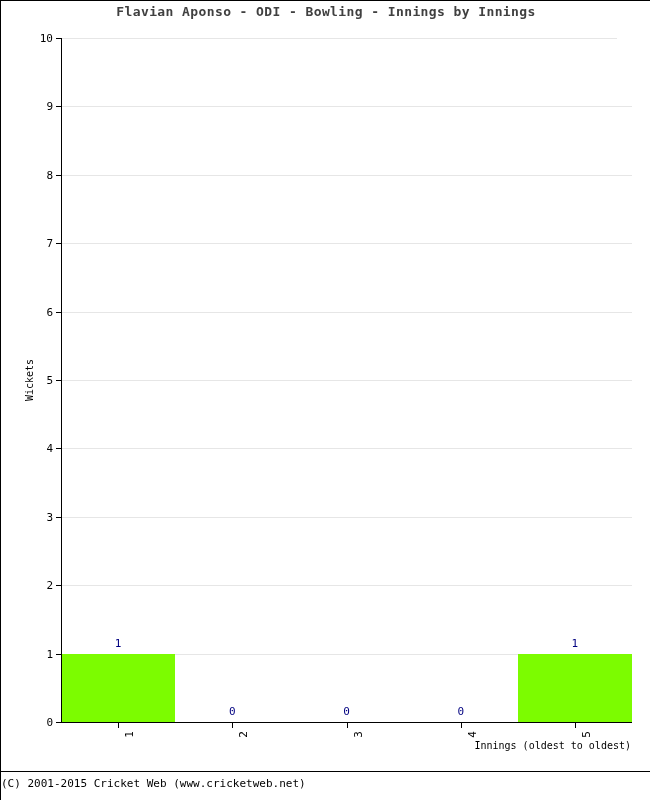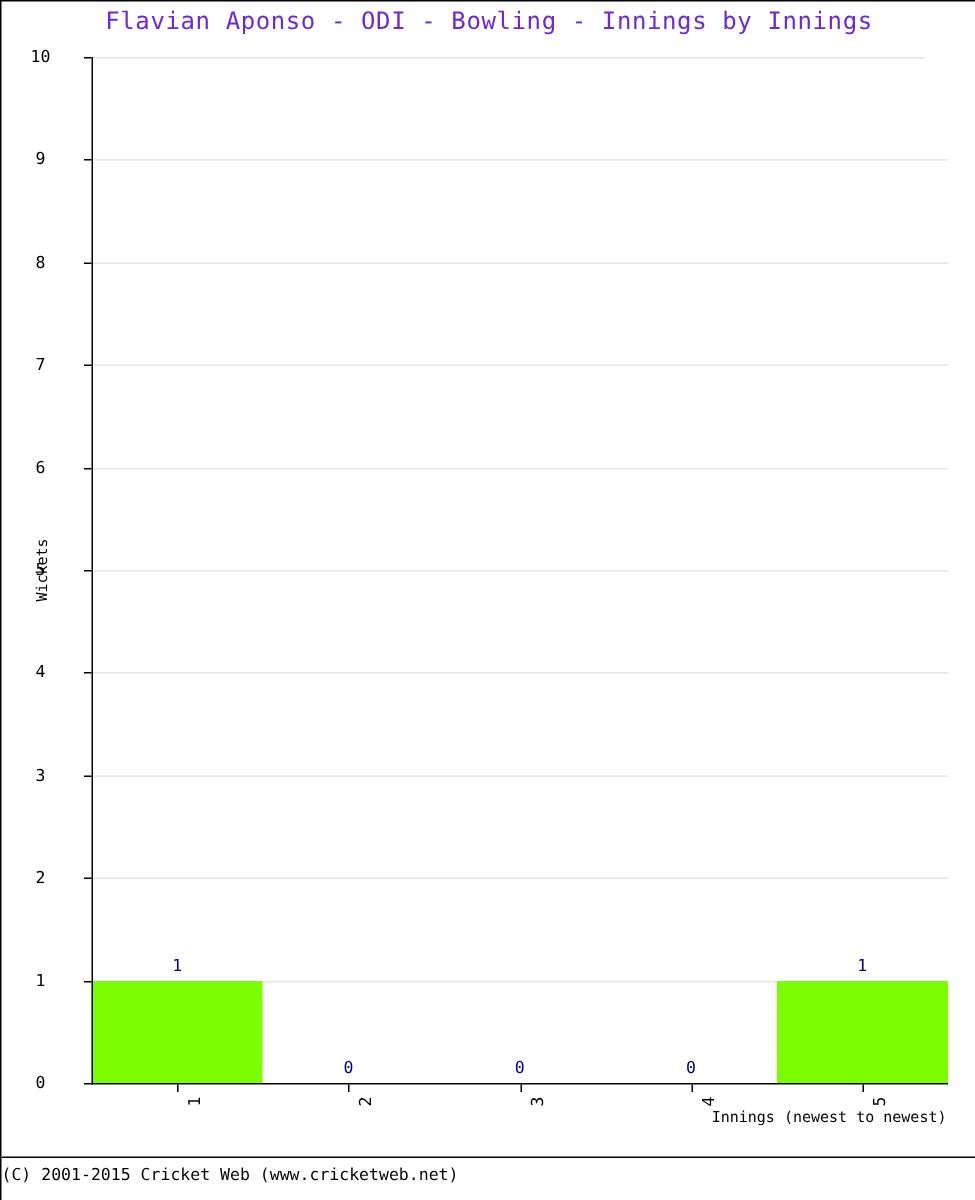--- a/index.html
+++ b/index.html
@@ -22,23 +22,23 @@
     border-left: 1px solid #000000;
   }
 
   
   .chart-title {
     position: absolute;
     left: 0;
     top: 3px;
     width: 650px;
     text-align: center;
-    font-size: 16px;
-    font-weight: normal;
-    color: #6d28d9;
+    font-size: 13px;
+    font-weight: bold;
+    color: #404040;
     letter-spacing: 0.4px;
     white-space: nowrap;
   }
 
   
   
   #plot {
     position: absolute;
     left: 60px;
     top: 37px;
@@ -83,21 +83,21 @@
     position: absolute;
     left: 0;
     top: 0;
     width: 52px;
     height: 800px;
   }
   .ylabels span {
     position: absolute;
     right: 0;
     width: 52px;
-    text-align: center;
+    text-align: right;
     font-size: 11px;
     color: #000000;
     transform: translateY(-50%);
   }
 
   
   .axis-title-y {
     position: absolute;
     left: 28px;
     top: 379px;
@@ -205,21 +205,21 @@
       <div class="gridline" style="top: 136.8px;"></div>
       <div class="gridline" style="top: 68.4px;"></div>
       <div class="gridline top-line" style="top: 0px;"></div>
       <div class="bar" style="left: 0px; width: 114.2px; height: 68.4px; background: rgb(124, 252, 0);"></div>
       <div class="bar" style="left: 456.8px; width: 114.2px; height: 68.4px; background: rgb(124, 252, 0);"></div>
     </div>
 
   <div class="axis-y"></div>
   <div class="axis-x"></div>
 
-  <div class="axis-title-x">Innings (newest to newest)</div>
+  <div class="axis-title-x">Innings (oldest to oldest)</div>
 
   <div class="footer-rule"></div>
   <div class="footer-text">(C) 2001-2015 Cricket Web (www.cricketweb.net)</div>
 
 <div class="ytick" style="top: 721px;"></div>
     <div class="ytick" style="top: 652.6px;"></div>
     <div class="ytick" style="top: 584.2px;"></div>
     <div class="ytick" style="top: 515.8px;"></div>
     <div class="ytick" style="top: 447.4px;"></div>
     <div class="ytick" style="top: 379px;"></div>

